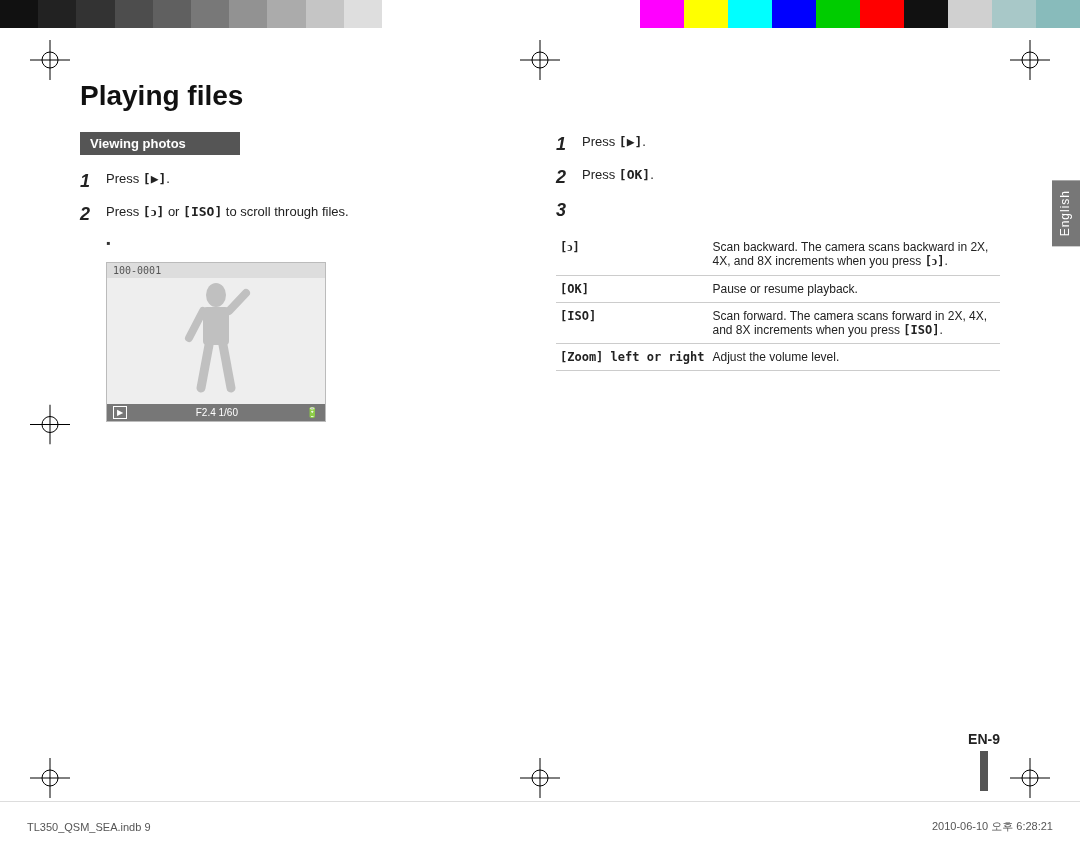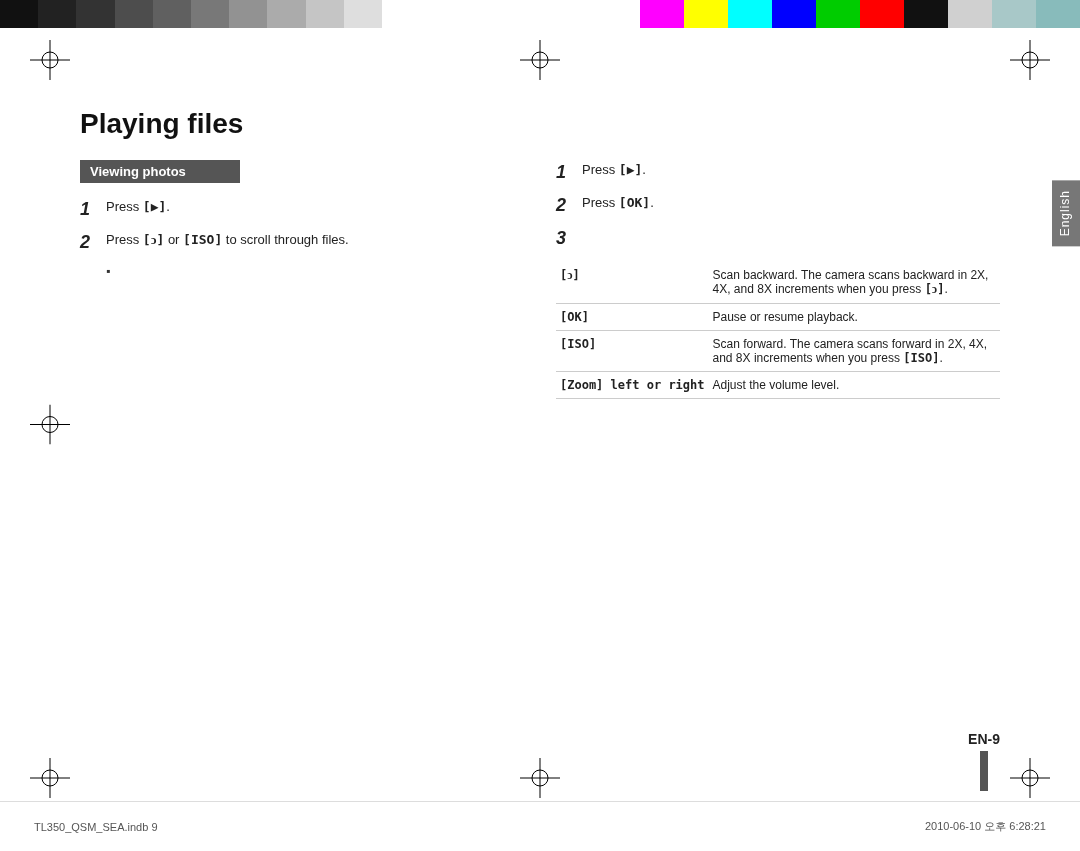--- a/index.html
+++ b/index.html
@@ -38,21 +38,20 @@
       height: 28px;
     }
 
     
     .main-content {
       position: absolute;
       top: 80px;
       left: 80px;
       right: 80px;
       bottom: 60px;
-      margin-top: 28px;
     }
 
     
     .page-title {
       font-size: 28px;
       font-weight: bold;
       margin-bottom: 20px;
       color: #111;
     }
 
@@ -195,21 +194,21 @@
     
     .bottom-bar {
       position: absolute;
       bottom: 0;
       left: 0;
       right: 0;
       height: 50px;
       display: flex;
       align-items: center;
       justify-content: space-between;
-      padding: 0 34px;
+      padding: 0 27px;
       font-size: 11px;
       color: #555;
       border-top: 1px solid #ddd;
     }
 
     
     .page-num-area {
       position: absolute;
       bottom: 60px;
       right: 80px;
@@ -343,20 +342,45 @@
         <span class="step-text">
           Press <span class="bracket">[ↄ]</span> or <span class="bracket">[ISO]</span> to scroll through files.
         </span>
       </div>
 
       <div class="sub-item">
         <span class="bullet">▪</span>
       </div>
 
       
+      <div class="camera-img-box">
+        <div class="camera-img-top">100-0001</div>
+        <div class="camera-img-figure">
+
+          <svg width="70" height="110" viewBox="0 0 70 110">
+
+            <ellipse cx="35" cy="12" rx="10" ry="12" fill="#c0c0c0"></ellipse>
+
+            <rect x="22" y="24" width="26" height="38" rx="4" fill="#c0c0c0"></rect>
+
+            <line x1="22" y1="28" x2="8" y2="55" stroke="#c0c0c0" stroke-width="8" stroke-linecap="round"></line>
+
+            <line x1="48" y1="28" x2="65" y2="10" stroke="#c0c0c0" stroke-width="8" stroke-linecap="round"></line>
+
+            <line x1="28" y1="62" x2="20" y2="105" stroke="#c0c0c0" stroke-width="9" stroke-linecap="round"></line>
+
+            <line x1="42" y1="62" x2="50" y2="105" stroke="#c0c0c0" stroke-width="9" stroke-linecap="round"></line>
+          </svg>
+        </div>
+        <div class="camera-img-bottom">
+          <span style="border:1px solid #fff; padding:1px 3px; font-size:8px;">▶</span>
+          <span>F2.4 1/60</span>
+          <span style="font-size:10px;">🔋</span>
+        </div>
+      </div>
     </div>
 
     <div class="col-right">
 
       <div class="step">
         <span class="step-num">1</span>
         <span class="step-text">
           Press <span class="bracket">[▶]</span>.
         </span>
       </div>

